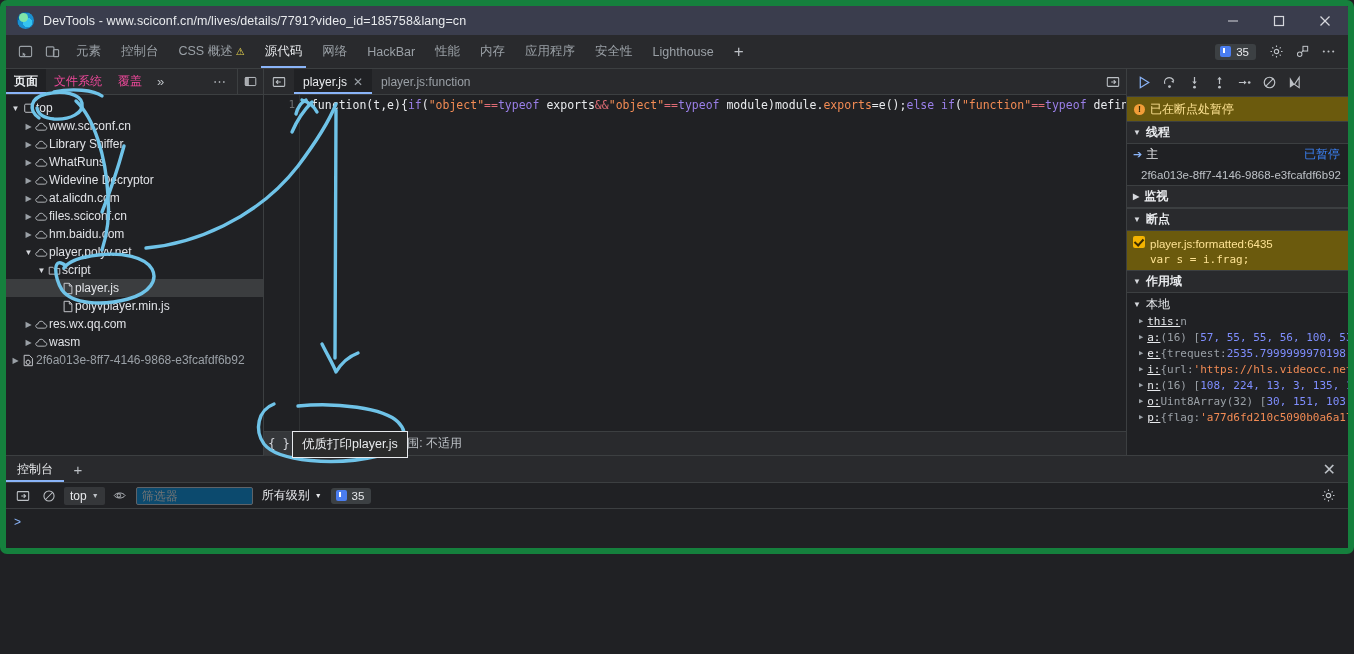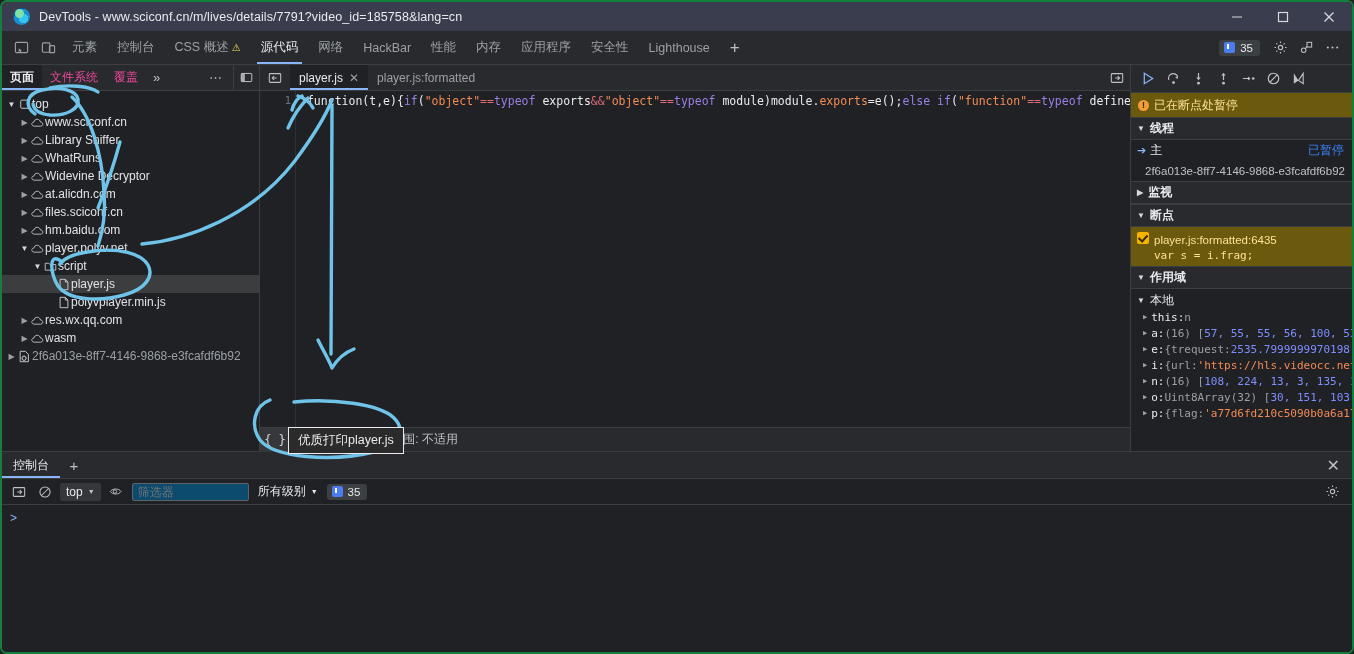--- a/index.html
+++ b/index.html
@@ -4,23 +4,23 @@
 <style>
   * { box-sizing: border-box; margin: 0; padding: 0; }
   html, body {
     width: 1354px; height: 654px;
     background: #202124;
     font-family: "Liberation Sans", sans-serif;
     overflow: hidden;
   }
   #app {
     position: relative;
-    width: 1354px; height: 654px;
+    width: 1354px; height: 554px;
     background: #202124;
-    border: 2px solid #15803d;
+    border: 6px solid #15803d;
     border-radius: 7px;
     overflow: hidden;
   }
 
   
   .titlebar {
     height: 29px;
     background: #3a3d4d;
     display: flex; align-items: center;
     position: relative;
@@ -244,21 +244,21 @@
     color: #fde293; font-size: 11px; font-family: "DejaVu Sans Mono", monospace;
     margin-top: 1px; white-space: nowrap;
   }
   .scope-list { font-family: "DejaVu Sans Mono", monospace; font-size: 11px; padding-top: 2px; overflow: hidden; }
   .scope-head { height: 18px; display: flex; align-items: center; gap: 5px; padding-left: 6px; color: #e8eaed; font-family: "Liberation Sans", sans-serif; font-size: 12px;}
   .svar {
     height: 16px; display: flex; align-items: center; white-space: nowrap;
     padding-left: 12px; color: #e8eaed;
   }
   .svar .ar { color: #9aa0a6; font-size: 7px; margin-right: 4px; }
-  .vname { color: #e8eaed; }
+  .vname { color: #e8eaed; text-decoration: underline; }
   .vnum { color: #7f8eff; }
   .vstr { color: #f28b54; }
   .vdim { color: #9aa0a6; }
 
   
   .drawer { border-top: 1px solid #3c3f41; background: #202124; height: 235px; }
   .drawer-tabs {
     height: 27px; background: #292a2d; display: flex; align-items: stretch;
     border-bottom: 1px solid #3c3f41; position: relative;
   }
@@ -577,21 +577,21 @@
           <svg width="14" height="14" viewBox="0 0 16 16">
               <rect x="1.5" y="3" width="13" height="10" rx="1" fill="none" stroke="currentColor" stroke-width="1.2"></rect>
               <path d="M10 8H5.2M7 5.8L4.8 8 7 10.2" stroke="currentColor" stroke-width="1.2" fill="none"></path>
             </svg>
         </div>
         <div class="edtab active">
           <span>player.js</span>
           <span class="x">✕</span>
         </div>
         <div class="edtab">
-          <span>player.js:formatted</span>
+          <span>player.js:function</span>
         </div>
         <div class="ed-tabs-right">
           <svg width="14" height="14" viewBox="0 0 16 16">
               <rect x="1.5" y="3" width="13" height="10" rx="1" fill="none" stroke="currentColor" stroke-width="1.2"></rect>
               <path d="M6 8h4.8M8.8 5.8L11 8 8.8 10.2" stroke="currentColor" stroke-width="1.2" fill="none"></path>
             </svg>
         </div>
       </div>
 
       <div class="code">

